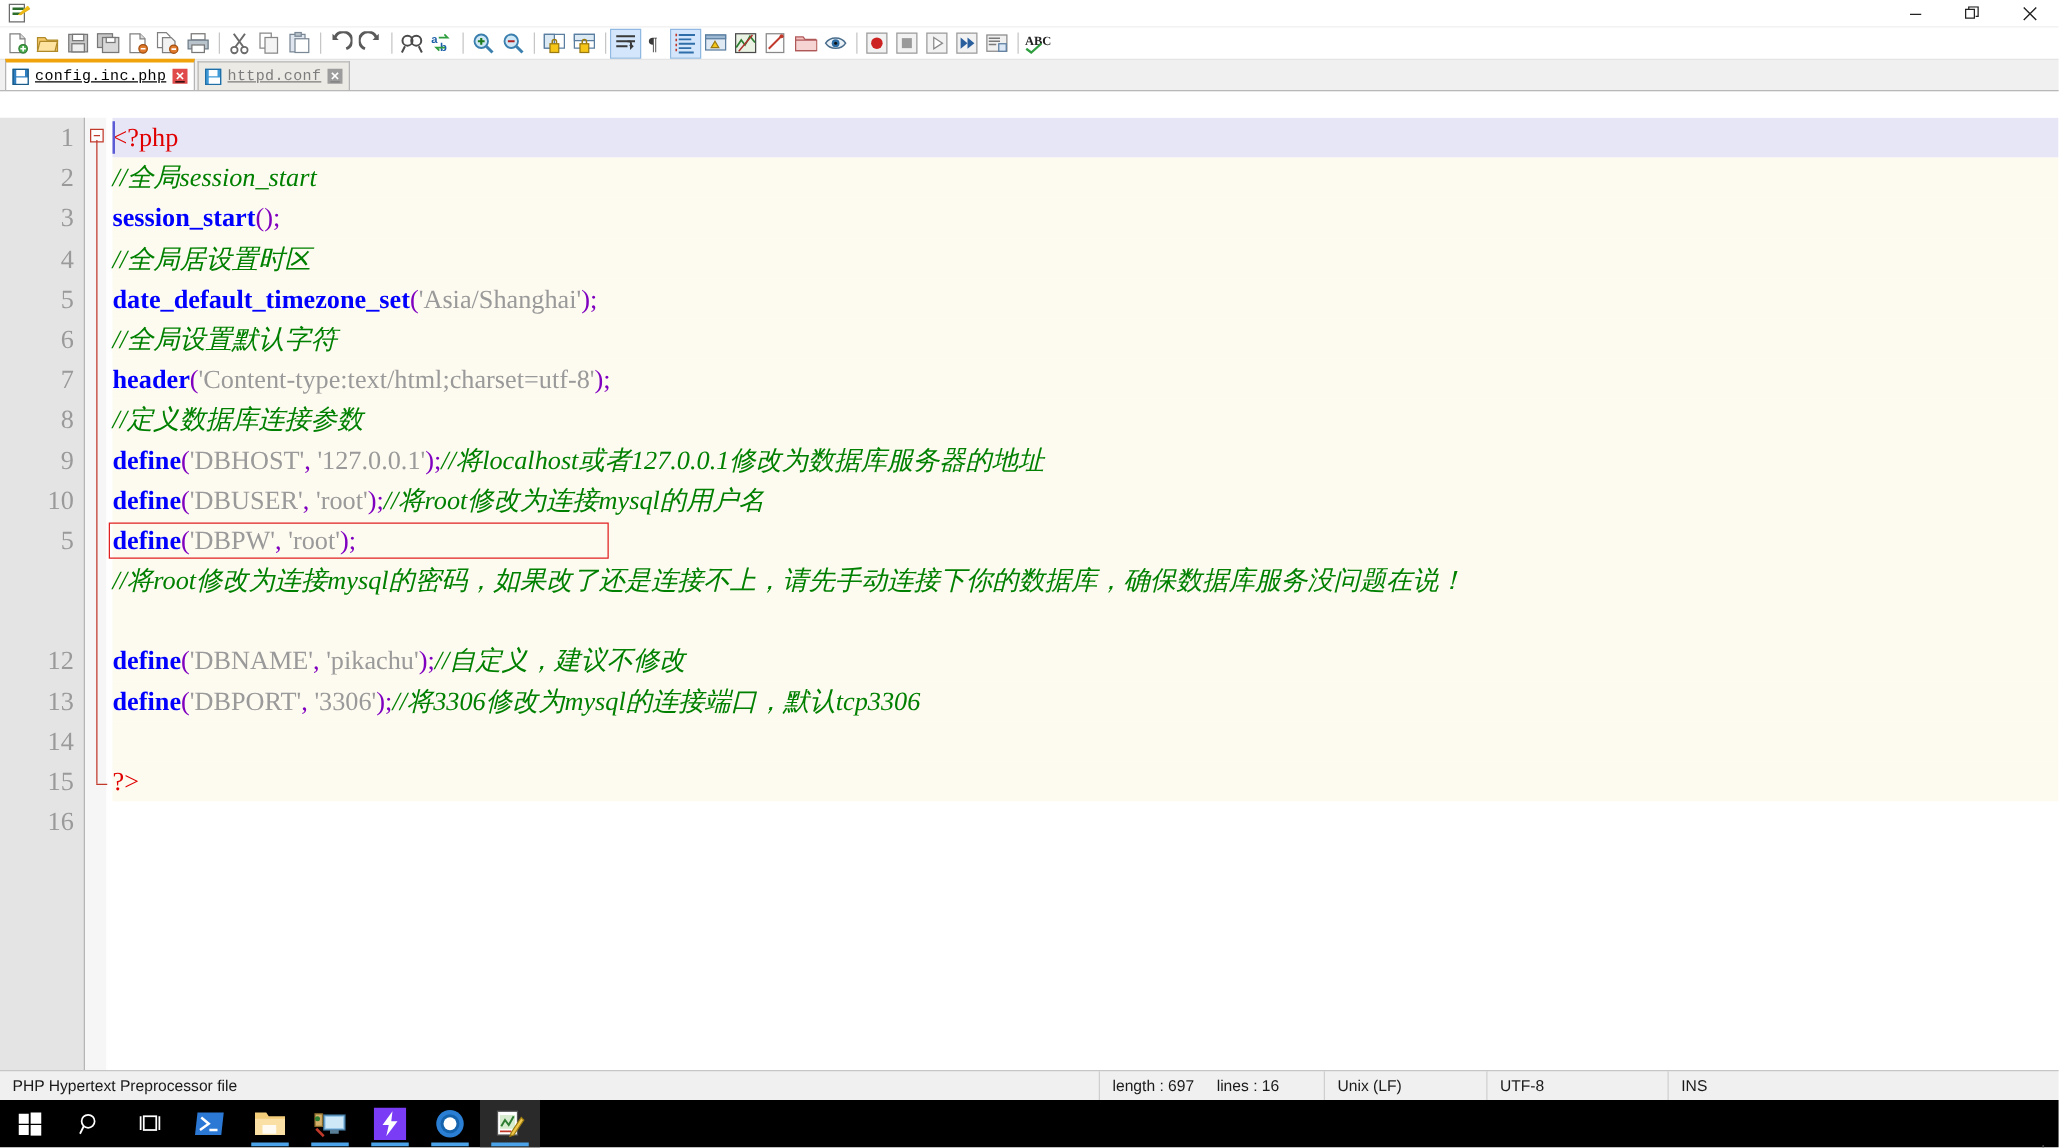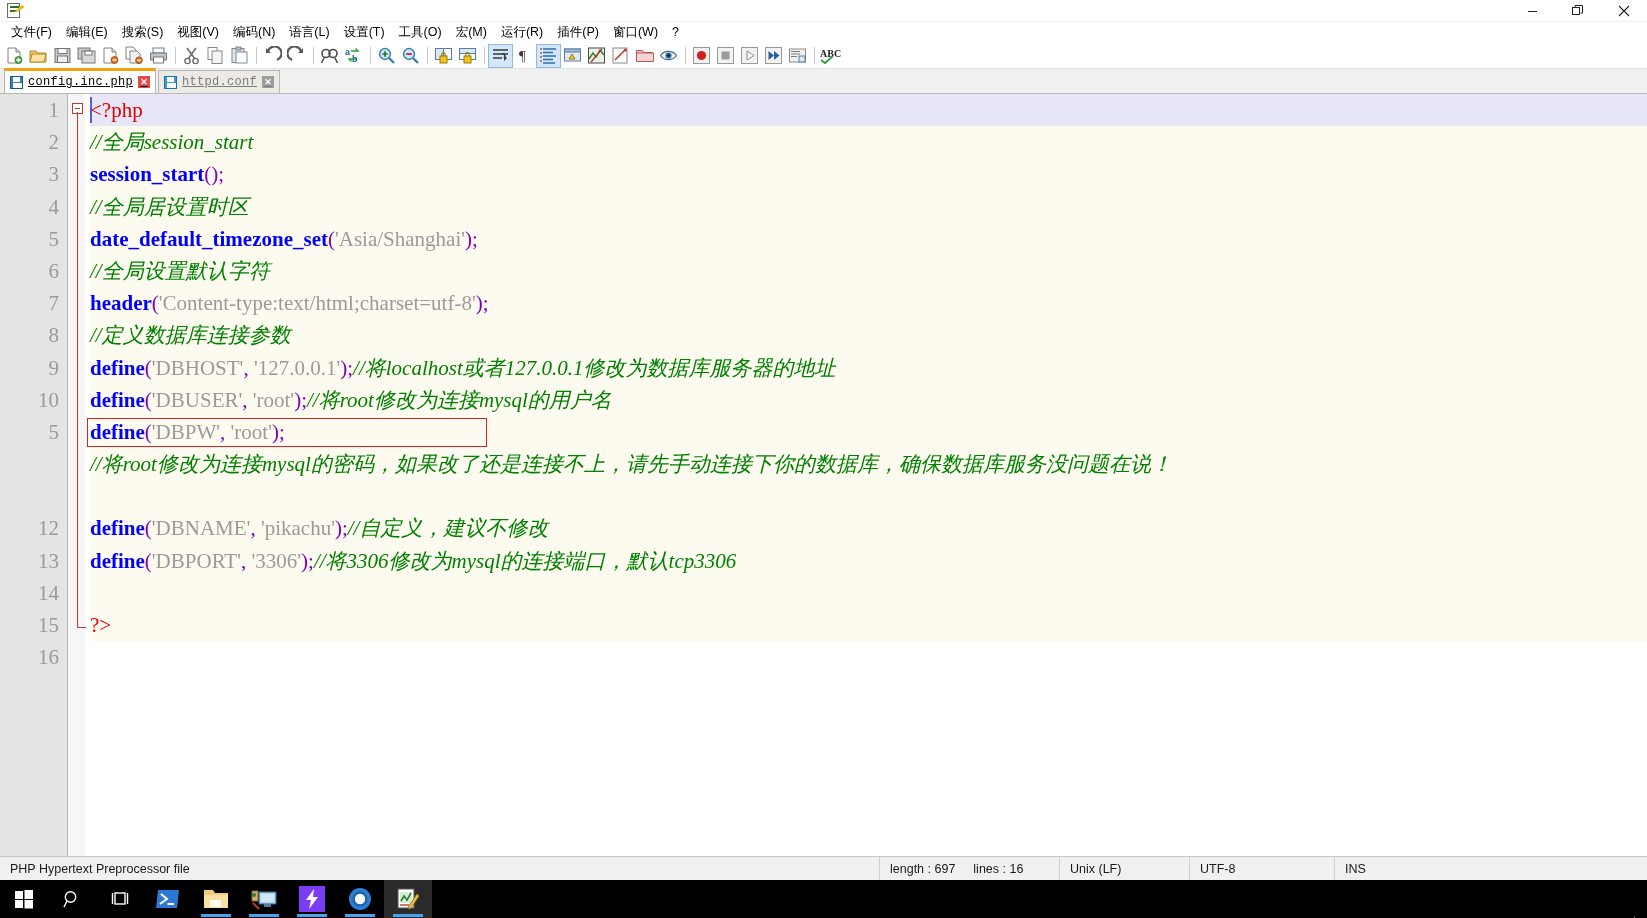--- a/index.html
+++ b/index.html
@@ -373,35 +373,20 @@
         </svg>
       </div>
       <div class="win-btn">
         <svg width="12" height="12" viewBox="0 0 12 12">
           <path d="M1 1 L11 11 M11 1 L1 11" stroke="#222" stroke-width="1.1" fill="none"></path>
         </svg>
       </div>
     </div>
   </div>
 
-  <div class="menubar">
-    <div class="menu-item">文件(F)</div>
-    <div class="menu-item">编辑(E)</div>
-    <div class="menu-item">搜索(S)</div>
-    <div class="menu-item">视图(V)</div>
-    <div class="menu-item">编码(N)</div>
-    <div class="menu-item">语言(L)</div>
-    <div class="menu-item">设置(T)</div>
-    <div class="menu-item">工具(O)</div>
-    <div class="menu-item">宏(M)</div>
-    <div class="menu-item">运行(R)</div>
-    <div class="menu-item">插件(P)</div>
-    <div class="menu-item">窗口(W)</div>
-    <div class="menu-item">?</div>
-  </div>
 
   <div class="toolbar">
 
     <div class="tb">
       <svg width="19" height="19" viewBox="0 0 19 19">
         <path d="M3 2h8l4 4v11H3z" fill="#fff" stroke="#808080"></path>
         <path d="M11 2v4h4" fill="#ddd" stroke="#808080"></path>
         <circle cx="13.5" cy="14" r="3.4" fill="#4caf50" stroke="#2e7d32"></circle>
         <path d="M13.5 11.8v4.4M11.3 14h4.4" stroke="#fff" stroke-width="1.3"></path>
       </svg>

